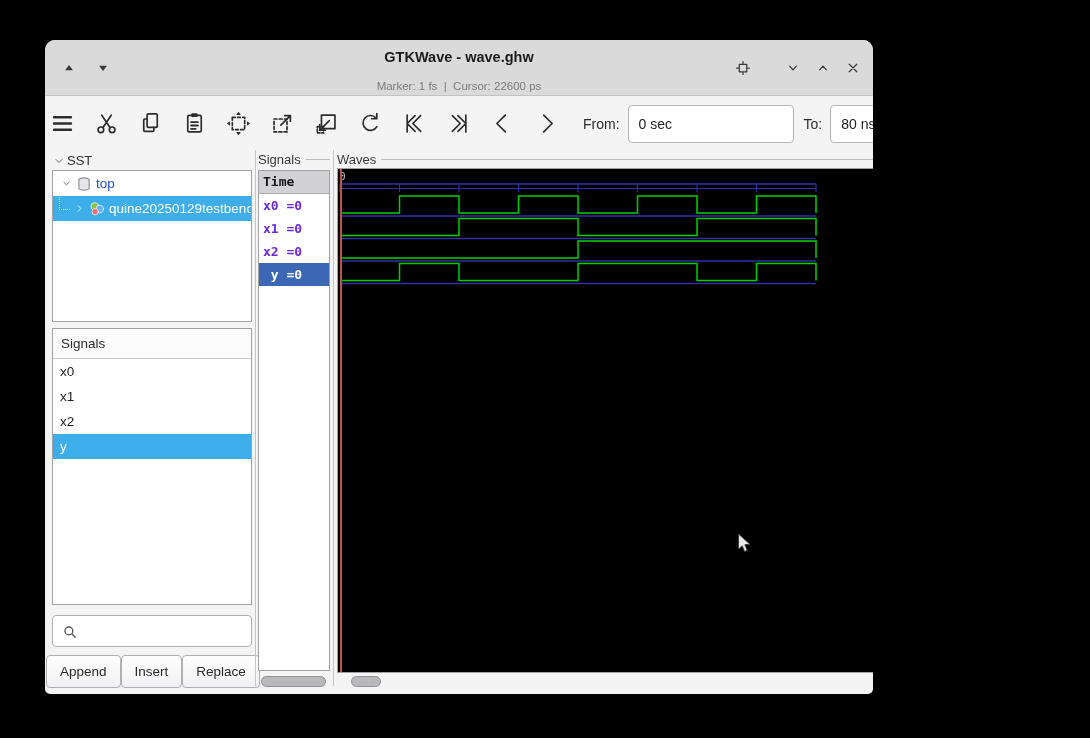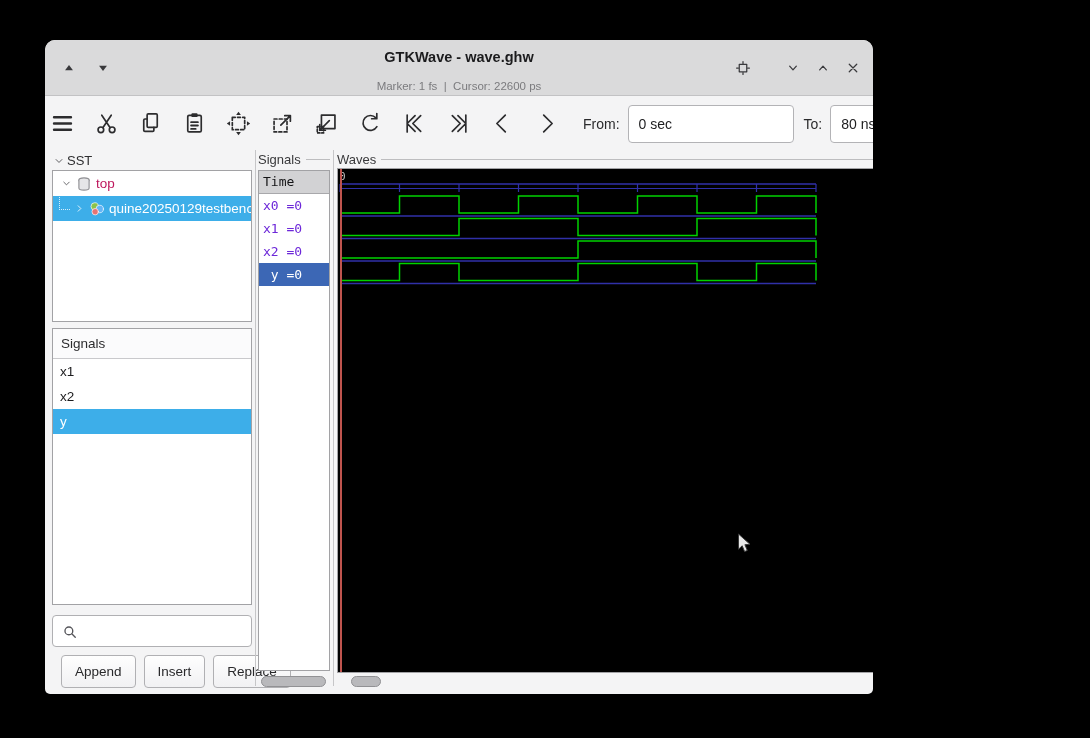--- a/index.html
+++ b/index.html
@@ -23,41 +23,41 @@
   .tb-lbl{font-size:14px;color:#2a2a2c;margin:0 8px 0 10px;flex:0 0 auto;}
   .tb-field{height:38px;width:166px;background:#fff;border:1px solid #b3b3b6;border-radius:4px;
     font-size:14px;color:#1d1d1f;padding:0 10px;font-family:"Liberation Sans",sans-serif;outline:none;flex:0 0 auto;}
   
   .frame-label{position:absolute;height:18px;display:flex;align-items:center;font-size:13px;color:#39393b;}
   .frame-label .fl-line{flex:1;height:1px;background:#bdbdbf;margin-left:5px;}
   
   .sst-header{position:absolute;left:7px;top:110px;width:200px;height:18px;display:flex;align-items:flex-end;font-size:13px;color:#2e2e30;}
   .panel{position:absolute;background:#fff;border:1px solid #a2a2a5;}
   .tree-panel{left:7px;top:130px;width:200px;height:152px;overflow:hidden;}
-  .tree-row{height:25px;display:flex;align-items:center;font-size:13.5px;color:#be185d;white-space:nowrap;overflow:hidden;}
+  .tree-row{height:25px;display:flex;align-items:center;font-size:13.5px;color:#1d4ed8;white-space:nowrap;overflow:hidden;}
   .tree-row.selected{background:#3daee9;color:#fff;}
   .tree-row .guide{width:11px;height:13px;border-left:1px dotted rgba(255,255,255,.8);border-bottom:1px dotted rgba(255,255,255,.8);margin:-10px 1px 0 6px;flex:0 0 auto;}
   .tree-row .exp{width:16px;height:16px;display:flex;align-items:center;justify-content:center;flex:0 0 auto;}
   .tree-row .nicon{width:18px;height:18px;margin:0 3px 0 1px;flex:0 0 auto;}
   .bl-panel{left:7px;top:288px;width:200px;height:277px;overflow:hidden;}
   .bl-header{height:30px;display:flex;align-items:center;padding-left:8px;font-size:13.5px;color:#2c2c2e;
     background:#fbfbfc;border-bottom:1px solid #c9c9cc;}
   .bl-row{height:25px;display:flex;align-items:center;padding-left:7px;font-size:13.5px;color:#1d1d1f;}
   .bl-row.selected{background:#3daee9;color:#fff;}
   .search-box{position:absolute;left:7px;top:575px;width:200px;height:32px;background:#fff;
     border:1px solid #b0b0b3;border-radius:4px;}
   .search-box svg{position:absolute;left:8px;top:7px;}
   .search-box input{position:absolute;left:30px;top:1px;right:4px;height:28px;border:none;outline:none;
     font-size:13px;font-family:"Liberation Sans",sans-serif;background:transparent;}
-  .btn-row{position:absolute;left:16px;top:615px;display:flex;gap:8px;}
+  .btn-row{position:absolute;left:1px;top:615px;display:flex;}
   .act-btn{height:33px;padding:0 13px;border:1px solid #b0b0b3;border-radius:4px;
     background:linear-gradient(#fefefe,#f1f1f3);font-size:13.5px;color:#29292b;
     font-family:"Liberation Sans",sans-serif;}
   
-  .mid-panel{left:213px;top:130px;width:72px;height:501px;overflow:hidden;}
+  .mid-panel{left:213px;top:130px;width:72px;height:501px;overflow:hidden;font-weight:bold;}
   .mid-header{height:23px;line-height:22px;background:#d2d2d4;border-bottom:1px solid #a8a8ab;
     font-family:"DejaVu Sans Mono",monospace;font-size:13px;color:#141416;padding-left:4px;}
   .mid-row{height:23px;line-height:23px;font-family:"DejaVu Sans Mono",monospace;font-size:13px;
     color:#6d28d9;padding-left:4px;white-space:pre;}
   .mid-row.selected{background:#3c67b5;color:#fff;}
   
   .hscroll{position:absolute;height:11px;}
   .hscroll .thumb{position:absolute;top:0;height:11px;background:#b9b9bc;border:1px solid #919194;border-radius:6px;}
   .vscroll{position:absolute;width:12px;}
   .vscroll .thumb{position:absolute;left:1px;width:10px;background:#bcbcbe;border:1px solid #98989b;border-radius:5px;}
@@ -245,20 +245,21 @@
             </g>
           </svg>
         </span>
         <span style="overflow:hidden;white-space:nowrap">quine20250129testbenc</span>
       </div>
     </div>
 
   <div class="panel bl-panel">
     <div class="bl-header">Signals</div>
     <div id="bl-rows">
+        <div class="bl-row">x0</div>
         <div class="bl-row">x1</div>
         <div class="bl-row">x2</div>
         <div class="bl-row selected">y</div>
       </div>
   </div>
 
   <div class="search-box">
     <svg width="18" height="18" viewBox="0 0 24 24" fill="none" stroke="#55555a" stroke-width="1.8" stroke-linecap="round">
         <circle cx="10.5" cy="10.5" r="5.2"></circle>
         <path d="M14.7 14.7l4.3 4.3"></path>

